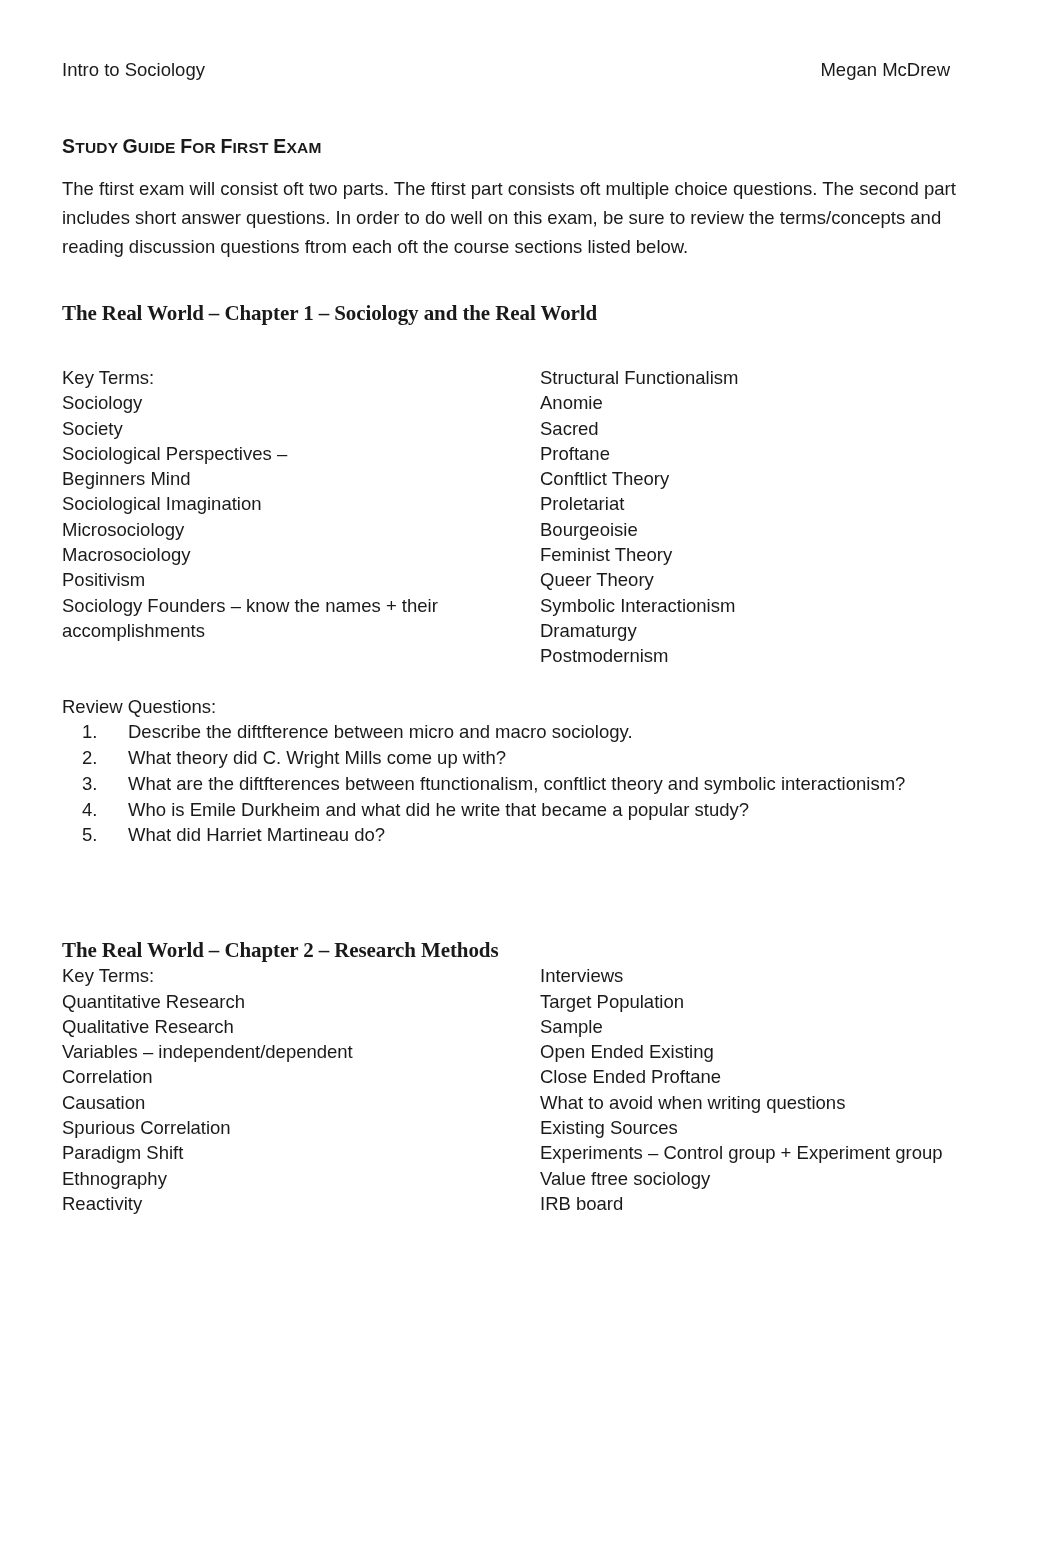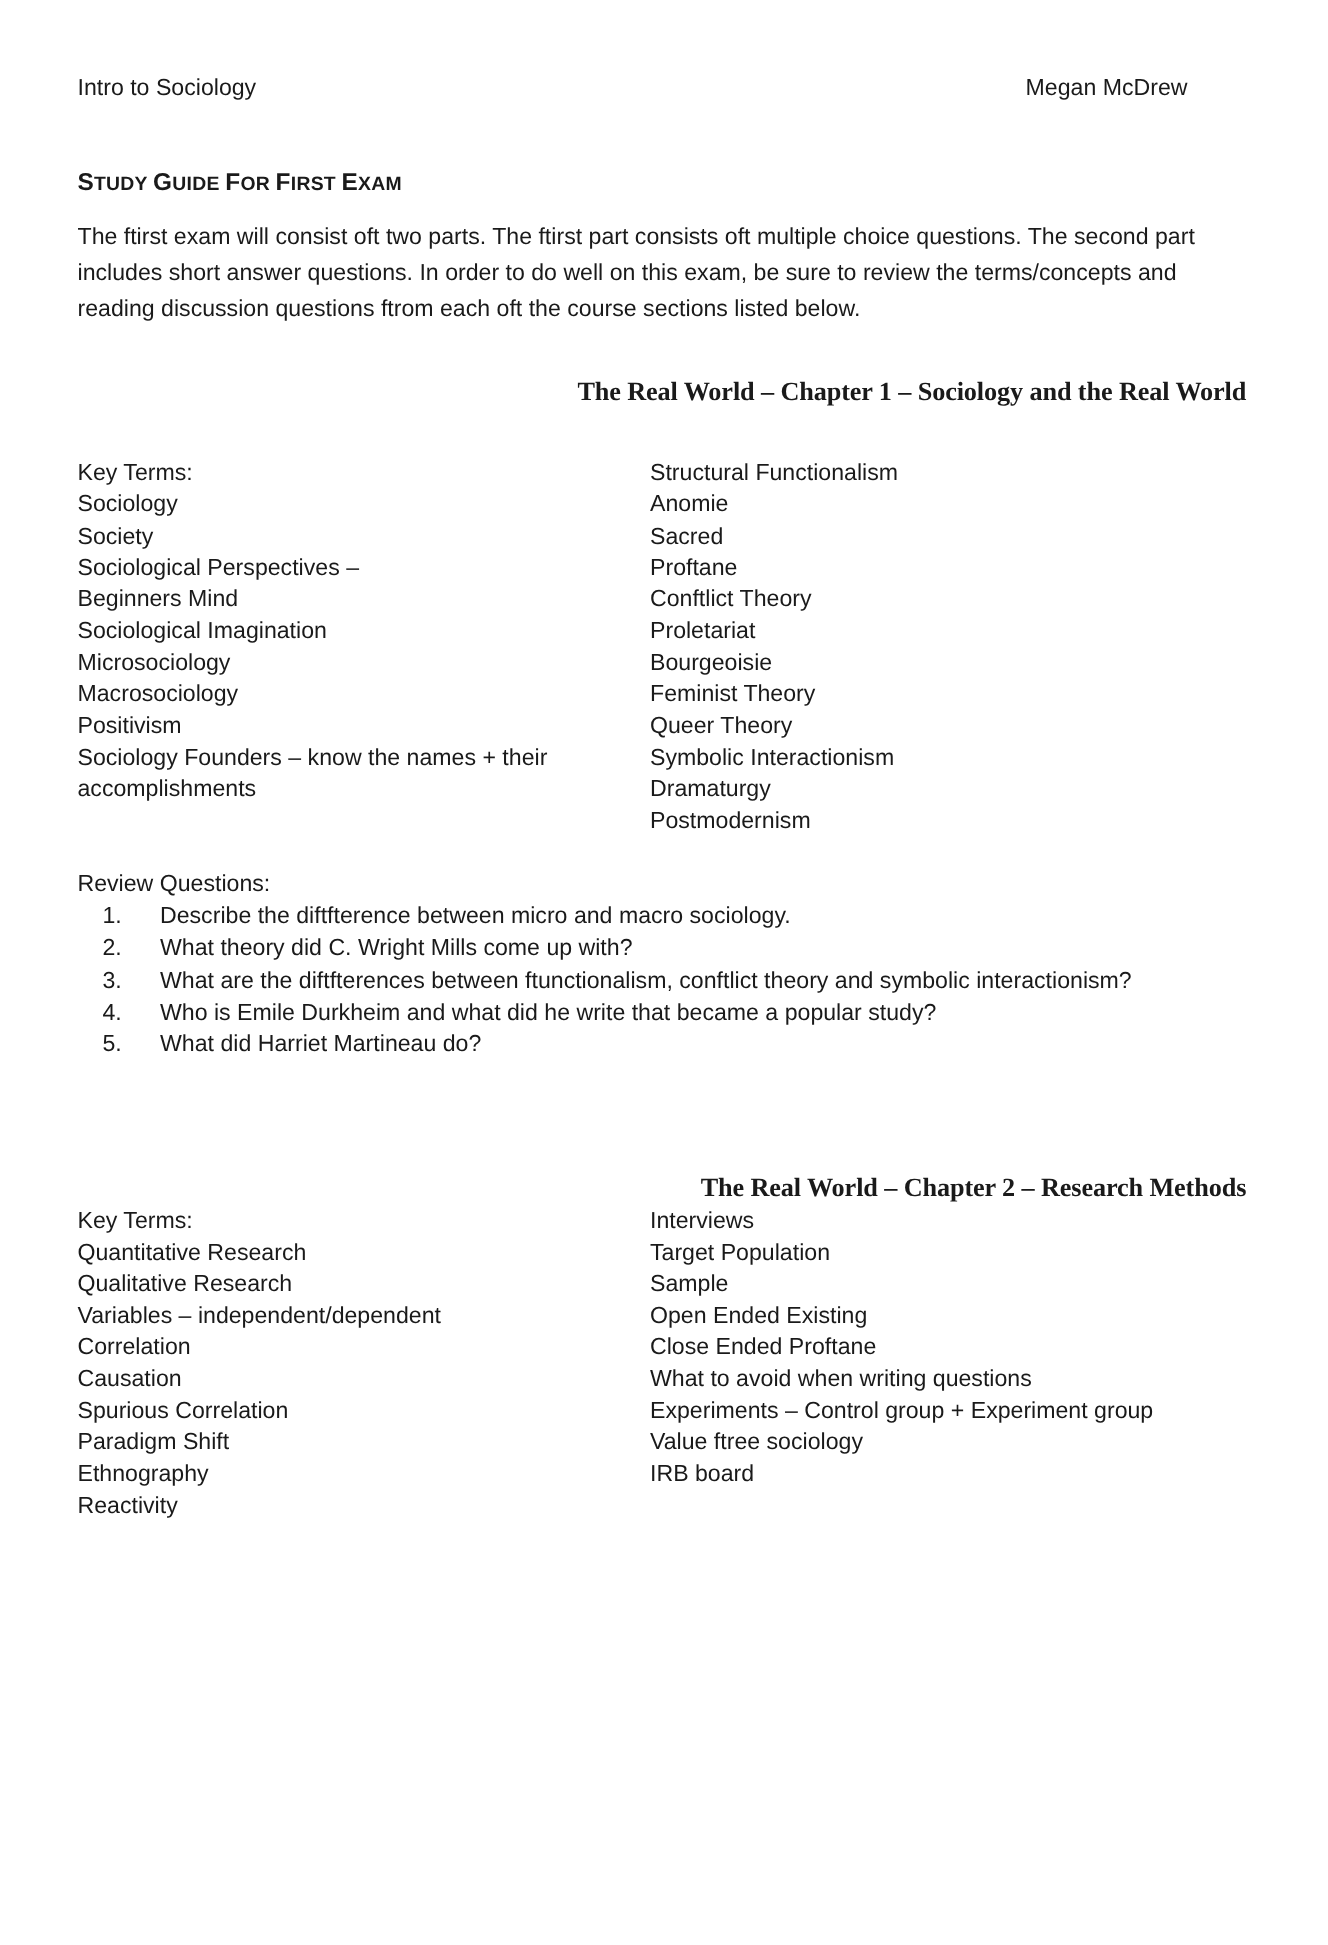--- a/index.html
+++ b/index.html
@@ -70,38 +70,37 @@
     width: 933px;
   }
 
   .chapter-heading {
     font-family: "Liberation Serif", serif;
     font-weight: bold;
     font-size: 21px;
     line-height: 26px;
     margin: 0;
     letter-spacing: -0.1px;
-    text-align: right;
   }
 
   .spacer-line { height: 25px; }
   .spacer-half { height: 14px; }
 
   
   .terms-block {
     position: relative;
     font-size: 18.5px;
     line-height: 25.3px;
   }
   .terms-col {
     position: absolute;
     top: 0;
   }
   .terms-col.left  { left: 0px;   width: 470px; }
-  .terms-col.right { left: 458px; width: 460px; }
+  .terms-col.right { left: 478px; width: 460px; }
   .term-line {
     white-space: pre-wrap;
   }
 
   
   .review-label {
     font-size: 18.5px;
     line-height: 25.3px;
     margin: 0;
   }
@@ -212,20 +211,21 @@
           <div class="term-line">Ethnography</div>
           <div class="term-line">Reactivity</div>
         </div>
       <div class="terms-col right" id="terms-right-2">
           <div class="term-line">Interviews</div>
           <div class="term-line">Target Population</div>
           <div class="term-line">Sample</div>
           <div class="term-line">Open Ended Existing</div>
           <div class="term-line">Close Ended Proftane</div>
           <div class="term-line">What to avoid when writing questions</div>
+          <div class="term-line">Existing Sources</div>
           <div class="term-line">Experiments – Control group + Experiment group</div>
           <div class="term-line">Value ftree sociology</div>
           <div class="term-line">IRB board</div>
         </div>
     </div>
 
   </div>
 </div>
 
 </body></html>

